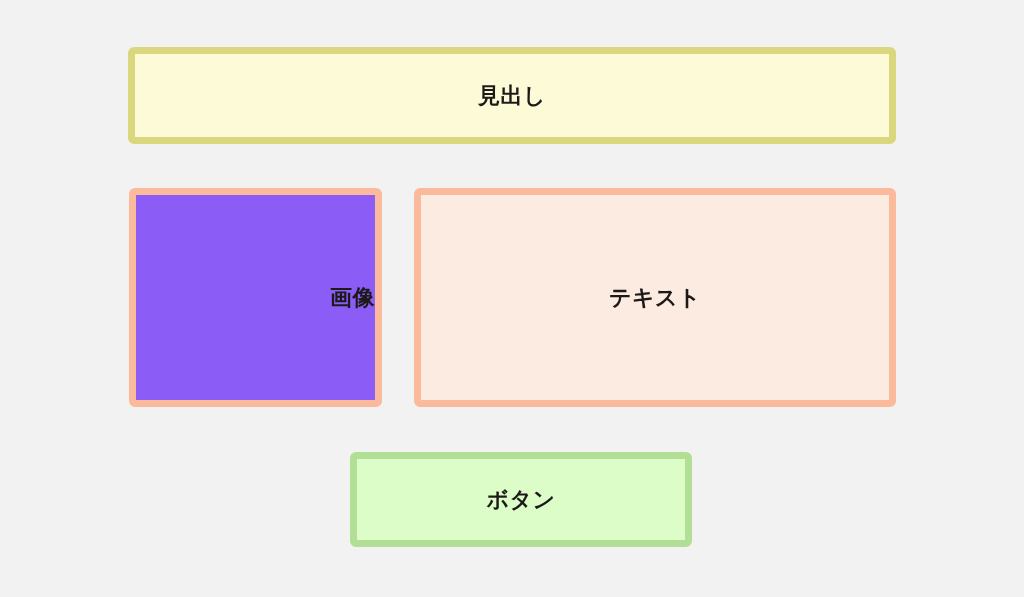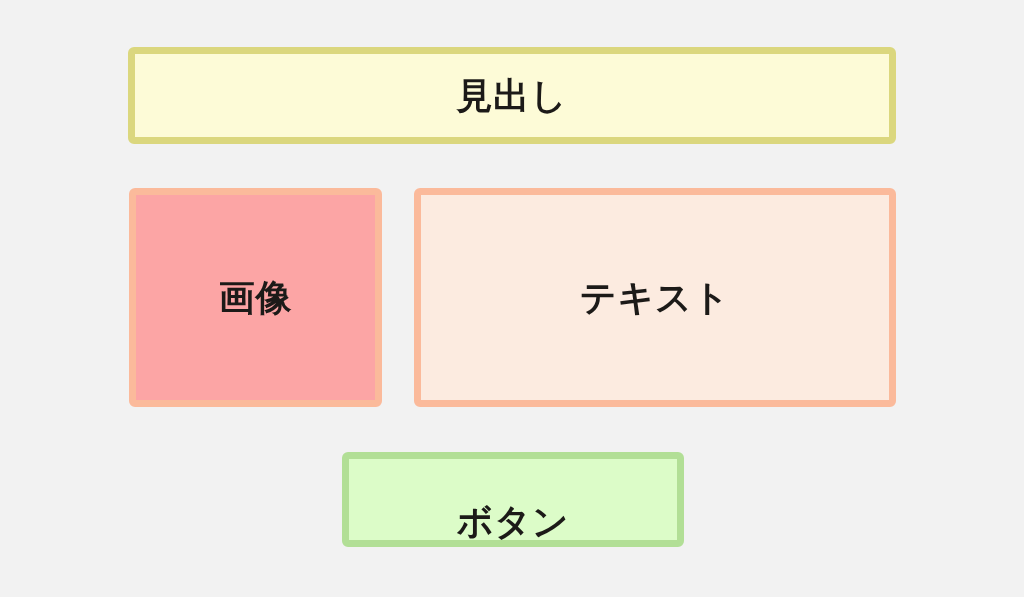--- a/index.html
+++ b/index.html
@@ -27,21 +27,21 @@
     position: absolute;
     box-sizing: border-box;
     display: flex;
     align-items: center;
     justify-content: center;
     border-style: solid;
     border-radius: 6px;
   }
 
   .block-label {
-    font-size: 36px;
+    font-size: 22px;
     font-weight: bold;
     line-height: 1;
     letter-spacing: 0.02em;
     color: #1c1a18;
     white-space: nowrap;
     -webkit-font-smoothing: antialiased;
   }
 
   
   #header-block {
@@ -53,47 +53,47 @@
     border-color: #dbd77e;
     border-width: 7px;
   }
 
   
   #image-block {
     left: 129px;
     top: 188px;
     width: 253px;
     height: 219px;
-    background: #fca5a5;
+    background: #8b5cf6;
     border-color: #fbba9b;
     border-width: 7px;
+    justify-content: flex-end;
   }
 
   #text-block {
     left: 414px;
     top: 188px;
     width: 482px;
     height: 219px;
     background: #fcebe0;
     border-color: #fbba9b;
     border-width: 7px;
     justify-content: center;
   }
 
   
   #button-block {
-    left: 342px;
+    left: 350px;
     top: 452px;
     width: 342px;
     height: 95px;
     background: #dcfcc8;
     border-color: #b2df96;
     border-width: 7px;
     cursor: pointer;
-    align-items: flex-end;
   }
 </style>
 </head>
 <body>
 
 <div id="wireframe">
 
   <div class="block" id="header-block">
     <span class="block-label">見出し</span>
   </div>

